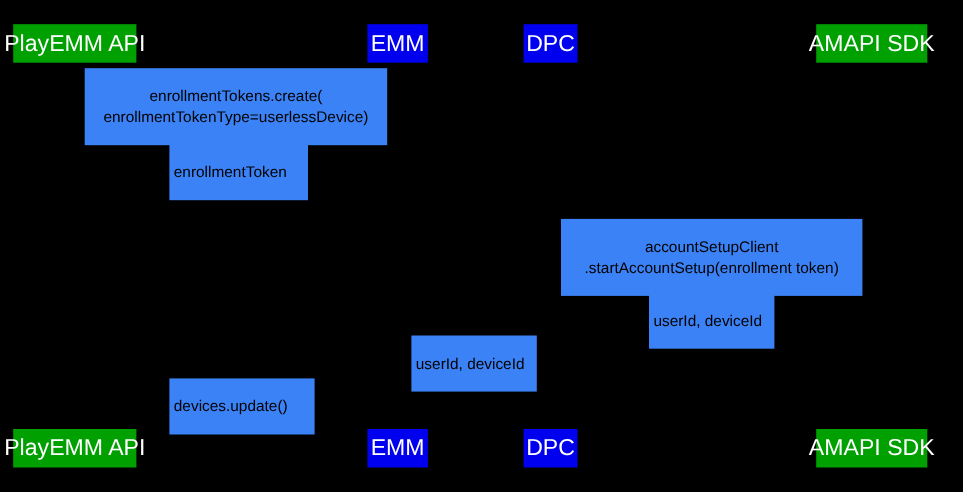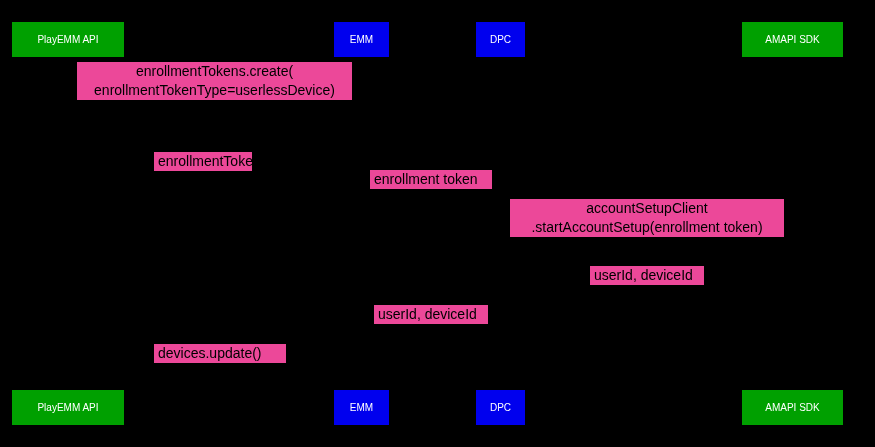--- a/index.html
+++ b/index.html
@@ -15,38 +15,38 @@
     font-family: "Liberation Sans", sans-serif;
     overflow: hidden;
   }
   .participant {
     position: absolute;
     box-sizing: border-box;
     display: flex;
     align-items: center;
     justify-content: center;
     color: #ffffff;
-    font-size: 10px;
+    font-size: 21px;
     line-height: 1;
     white-space: nowrap;
   }
   .lifeline {
     position: absolute;
     width: 1px;
     background: #000000;
   }
   .msg {
     position: absolute;
     box-sizing: border-box;
-    background: #ec4899;
+    background: #3b82f6;
     color: #000000;
     font-size: 14px;
     line-height: 19px;
     text-align: center;
-    padding: 0 4px;
+    padding: 16px 4px;
     white-space: pre;
   }
   .msg.left { text-align: left; }
 </style>
 </head>
 <body>
 
 <div id="canvas">
     <div class="lifeline" style="left: 68px; top: 57px; height: 333px;"></div>
     <div class="lifeline" style="left: 361.5px; top: 57px; height: 333px;"></div>
@@ -55,20 +55,19 @@
     <div class="participant" style="left: 12px; top: 22px; width: 112px; height: 35px; background: rgb(0, 160, 0);">PlayEMM API</div>
     <div class="participant" style="left: 334px; top: 22px; width: 55px; height: 35px; background: rgb(0, 0, 238);">EMM</div>
     <div class="participant" style="left: 476px; top: 22px; width: 49px; height: 35px; background: rgb(0, 0, 238);">DPC</div>
     <div class="participant" style="left: 742px; top: 22px; width: 101px; height: 35px; background: rgb(0, 160, 0);">AMAPI SDK</div>
     <div class="participant" style="left: 12px; top: 390px; width: 112px; height: 35px; background: rgb(0, 160, 0);">PlayEMM API</div>
     <div class="participant" style="left: 334px; top: 390px; width: 55px; height: 35px; background: rgb(0, 0, 238);">EMM</div>
     <div class="participant" style="left: 476px; top: 390px; width: 49px; height: 35px; background: rgb(0, 0, 238);">DPC</div>
     <div class="participant" style="left: 742px; top: 390px; width: 101px; height: 35px; background: rgb(0, 160, 0);">AMAPI SDK</div>
     <div class="msg" style="left: 77px; top: 62px; width: 275px;">enrollmentTokens.create(
 enrollmentTokenType=userlessDevice)</div>
-    <div class="msg left" style="left: 154px; top: 131px; width: 98px; margin-top: 21px;">enrollmentToken</div>
-    <div class="msg left" style="left: 370px; top: 170px; width: 122px;">enrollment token</div>
+    <div class="msg left" style="left: 154px; top: 131px; width: 126px;">enrollmentToken</div>
     <div class="msg" style="left: 510px; top: 199px; width: 274px;">accountSetupClient
 .startAccountSetup(enrollment token)</div>
     <div class="msg left" style="left: 590px; top: 266px; width: 114px;">userId, deviceId</div>
     <div class="msg left" style="left: 374px; top: 305px; width: 114px;">userId, deviceId</div>
     <div class="msg left" style="left: 154px; top: 344px; width: 132px;">devices.update()</div>
   </div>
 
 </body></html>

